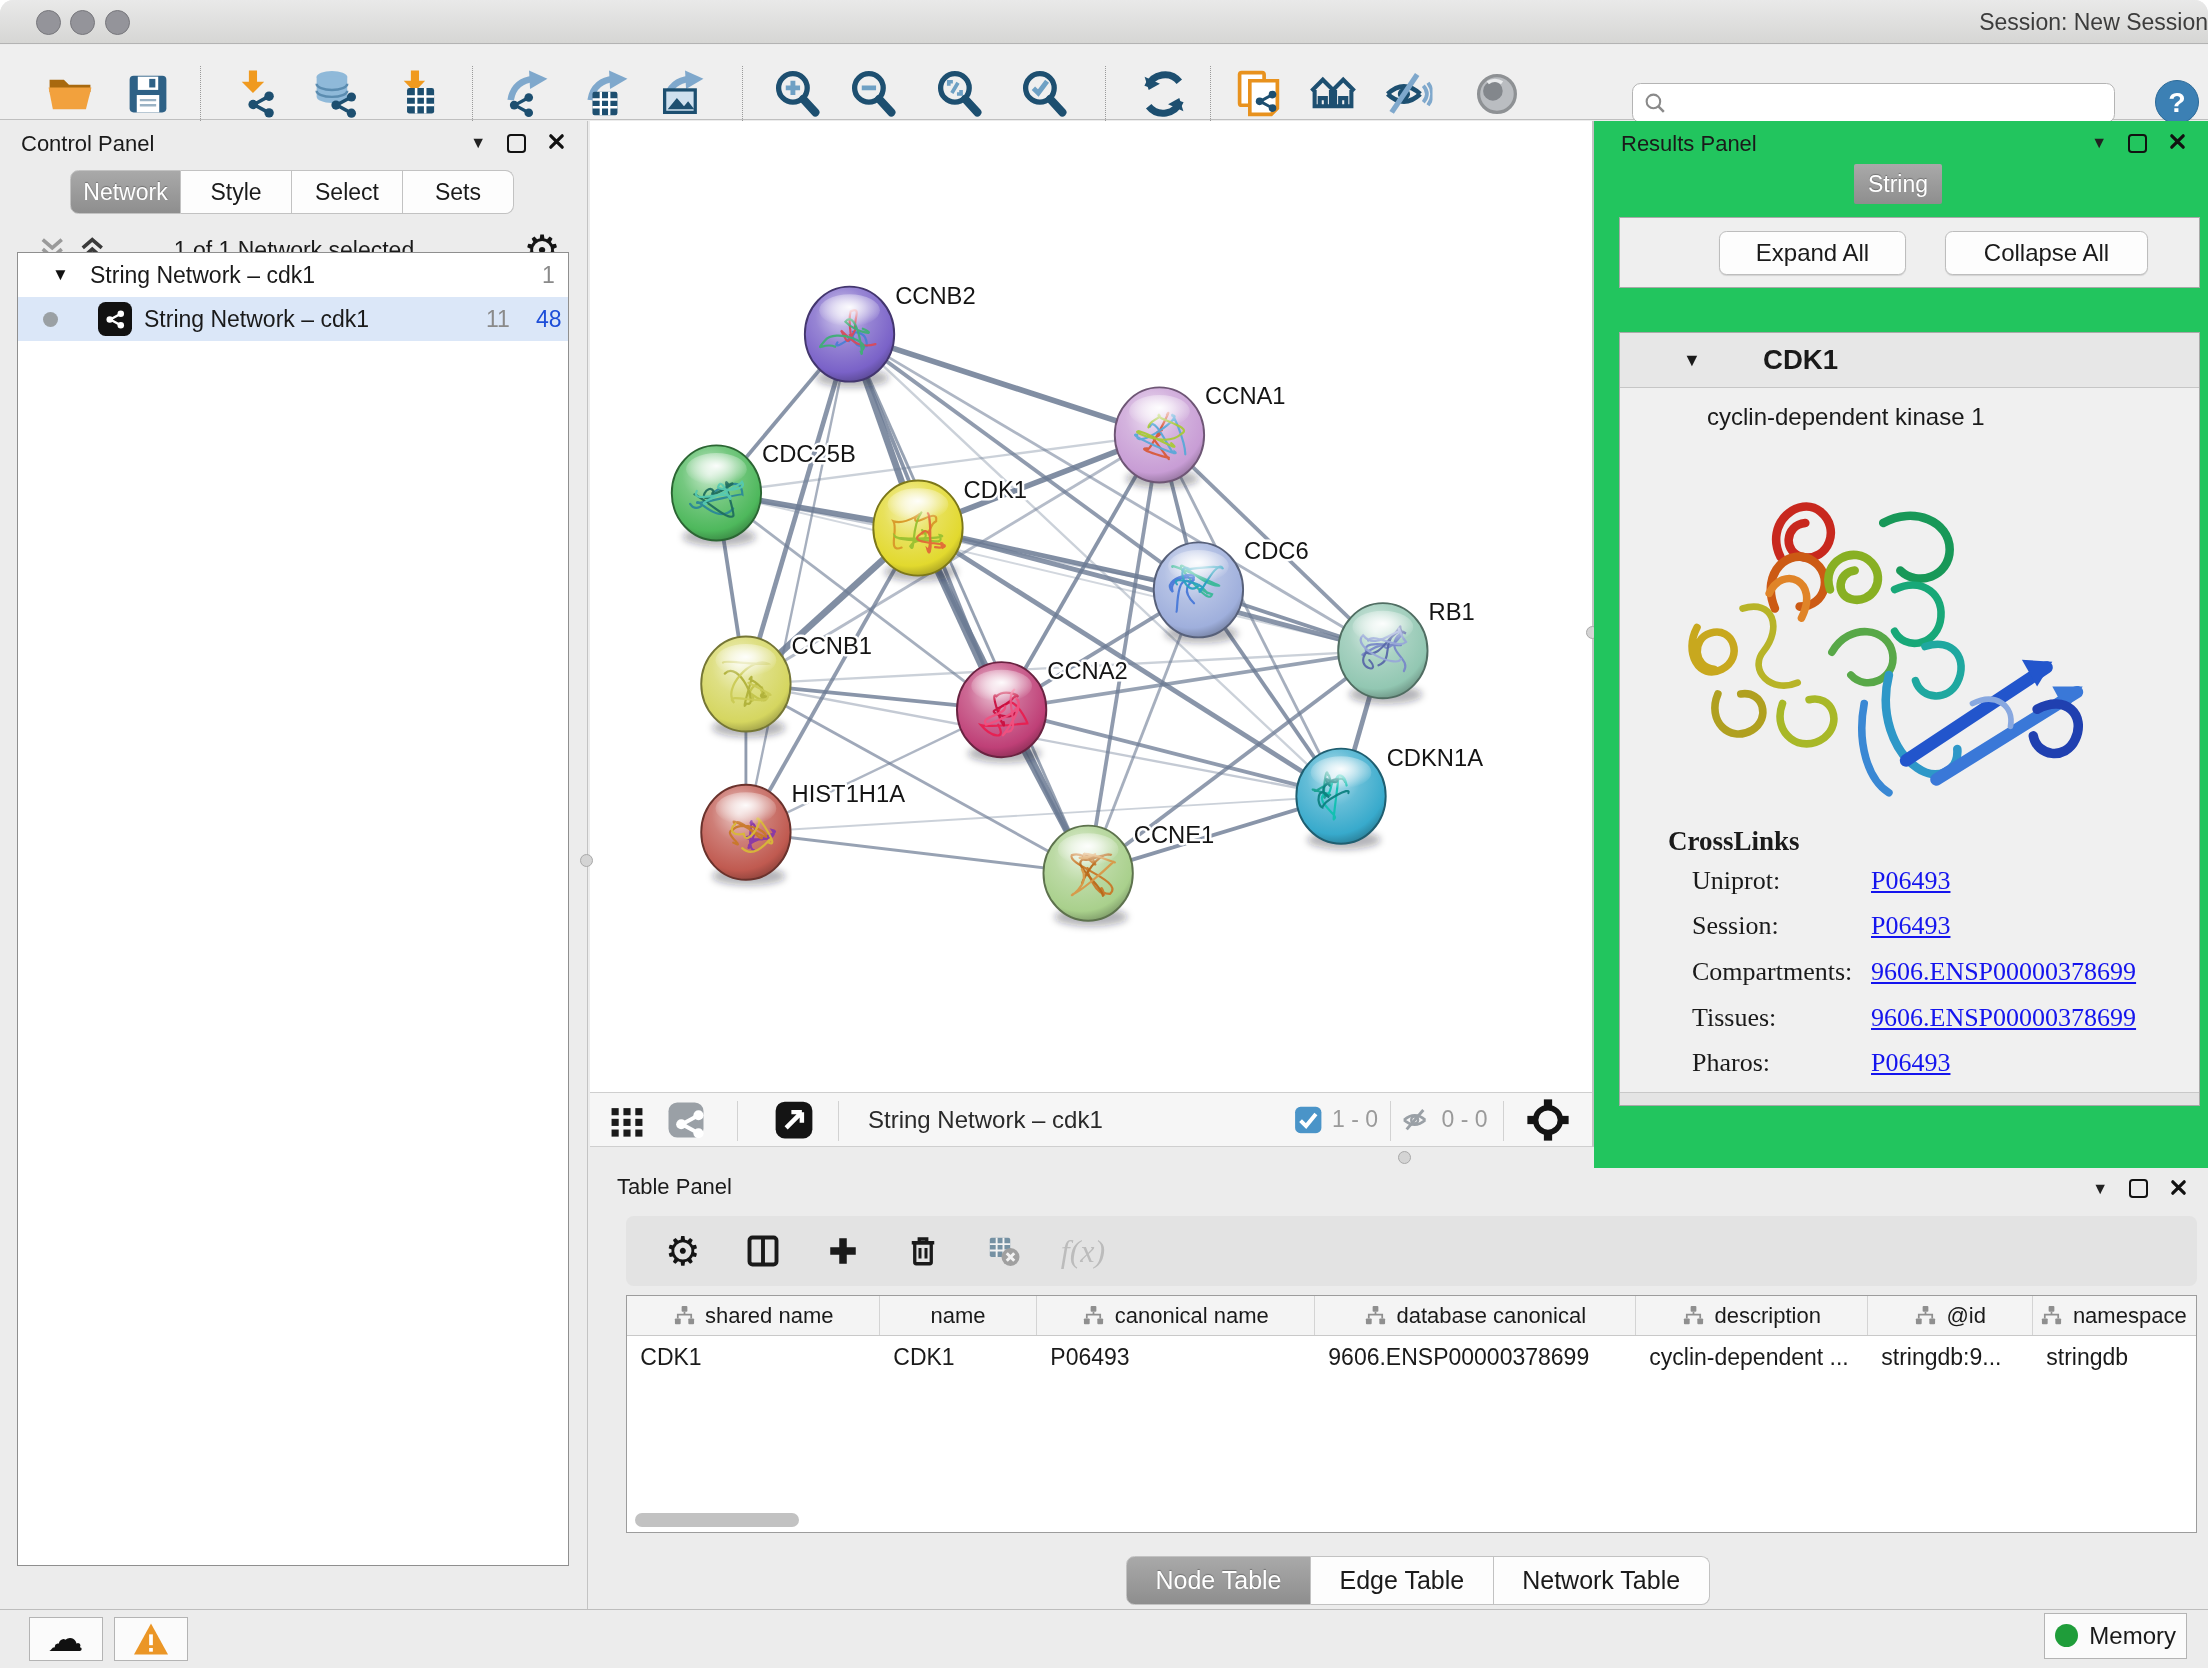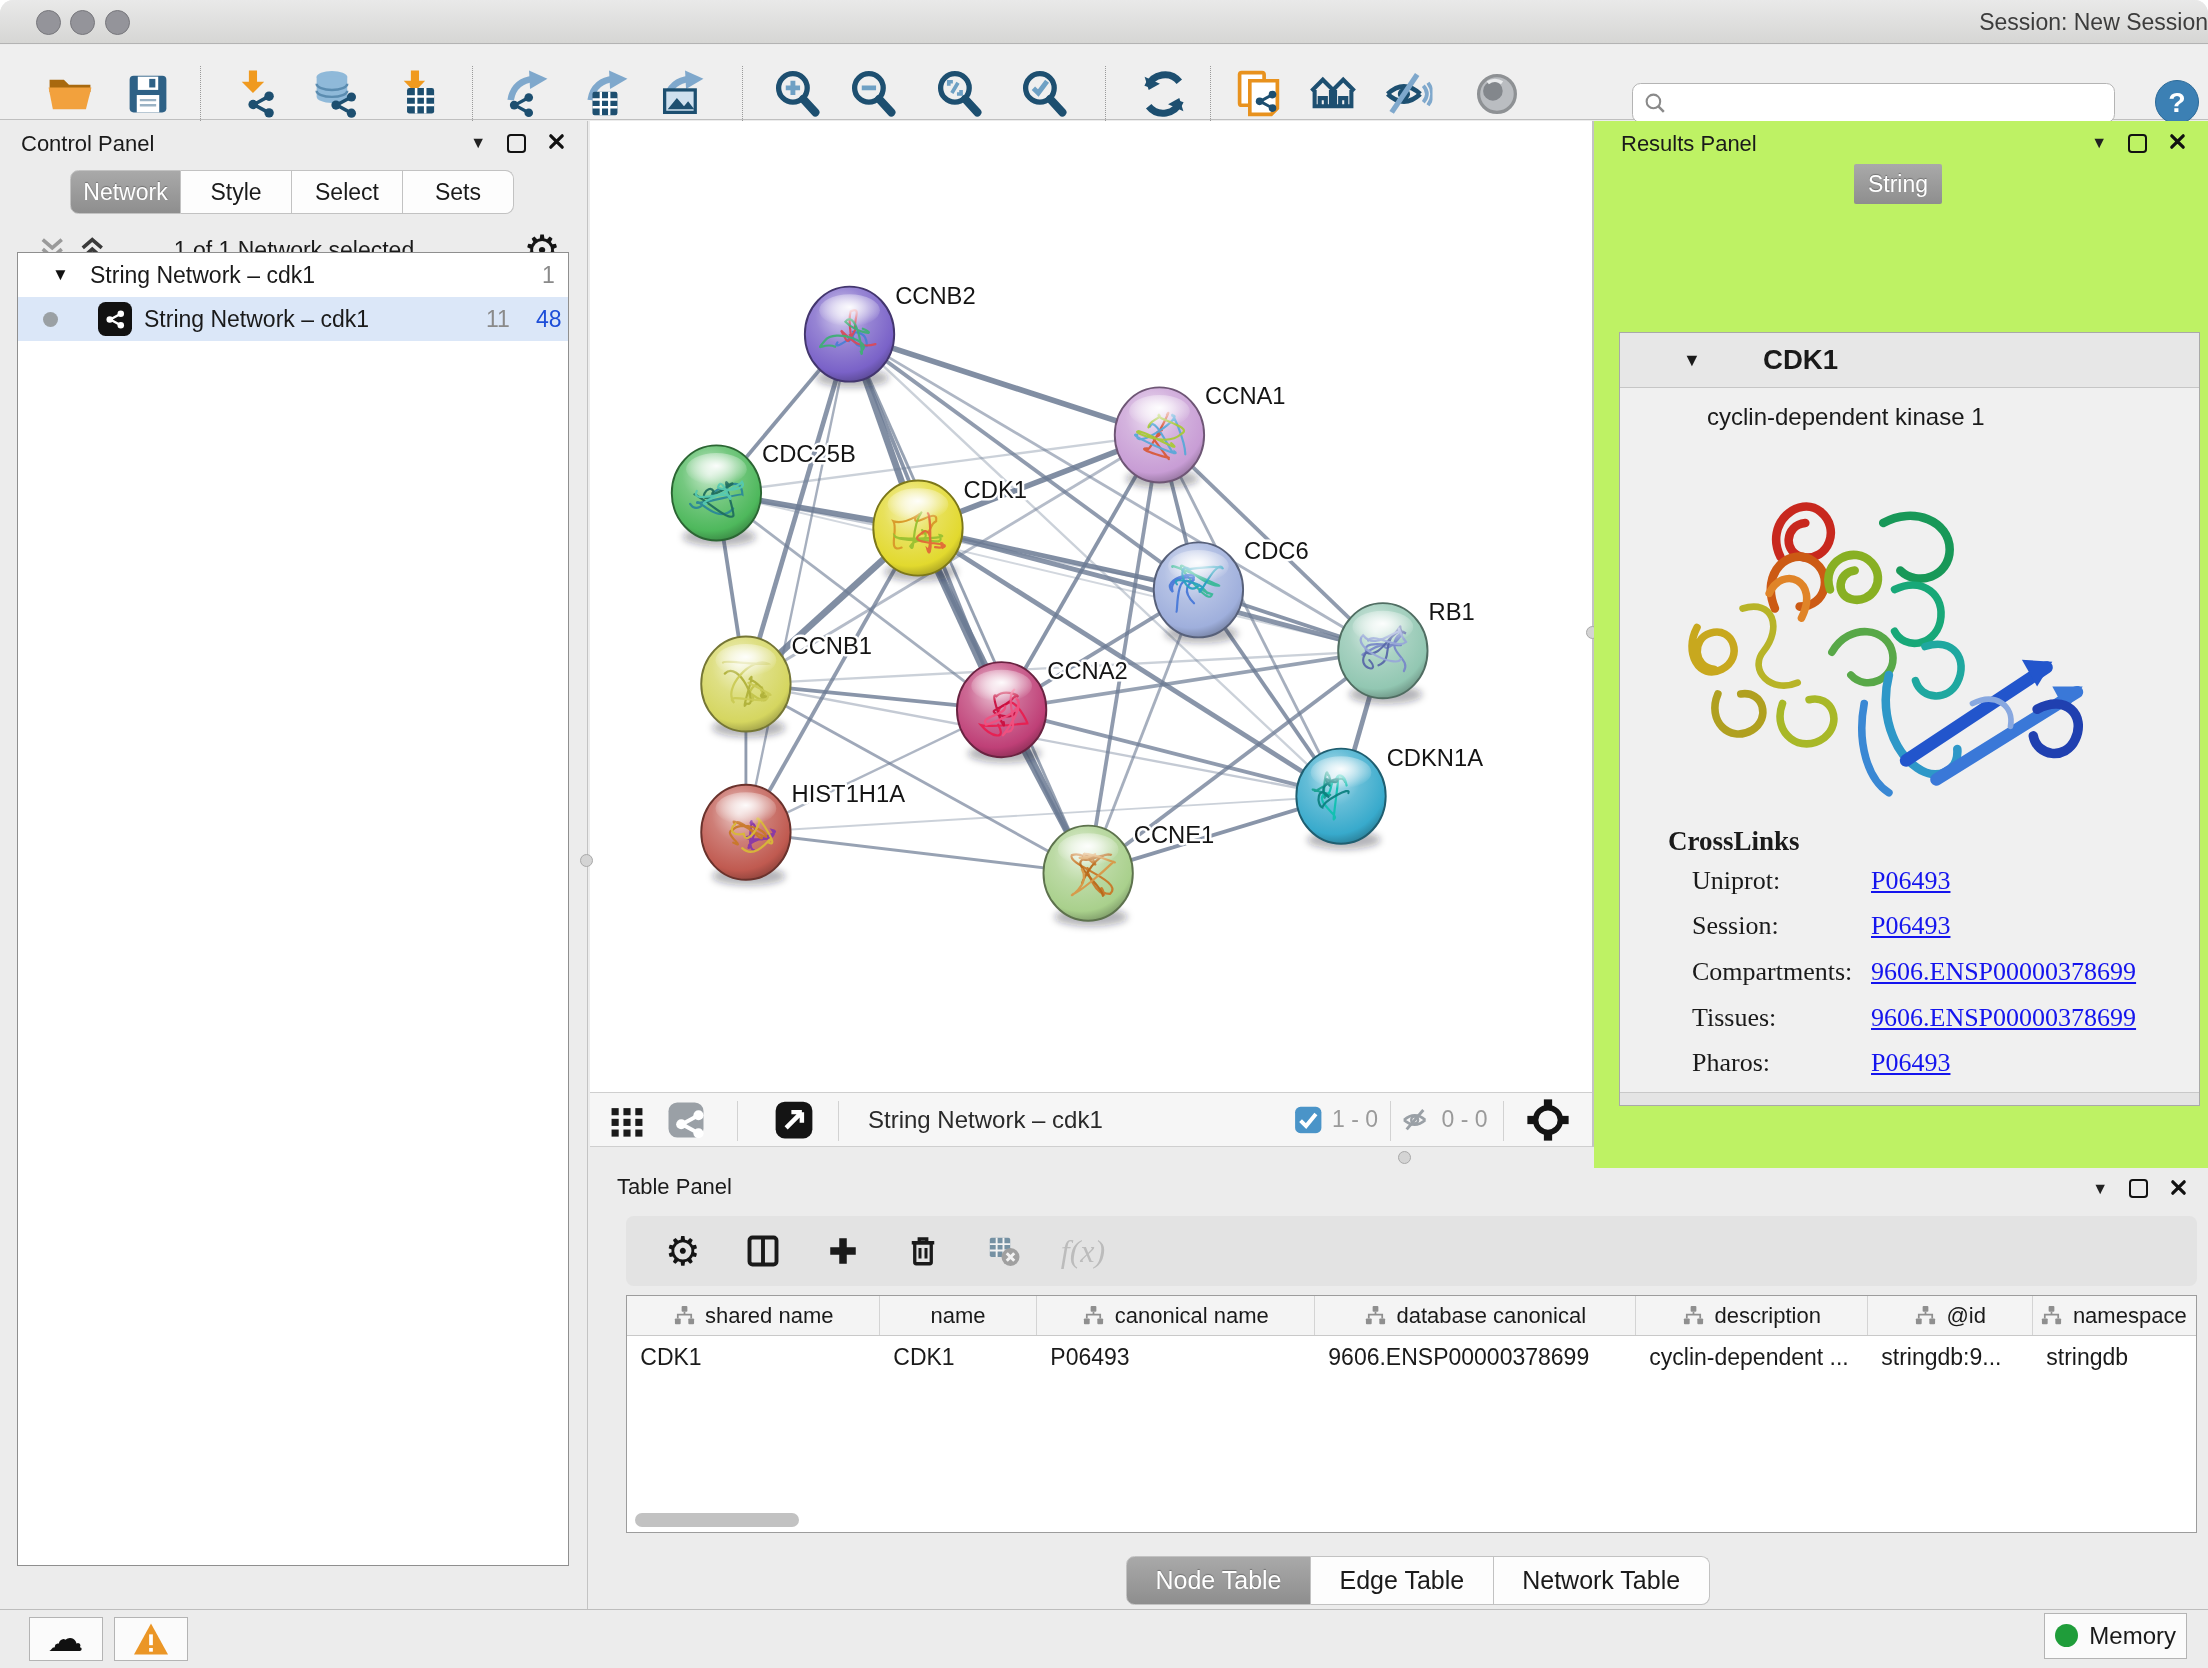--- a/index.html
+++ b/index.html
@@ -85,21 +85,21 @@
   .netbar { position:absolute; left:590px; top:1092px; width:1002px; height:55px;
     background:#f6f6f6; border-top:1px solid #cfcfcf; border-bottom:1px solid #cfcfcf; }
   .nb-item { position:absolute; top:50%; transform:translateY(-50%); display:flex; align-items:center; }
   .nb-sep { position:absolute; top:7.6px; height:40px; border-left:1px solid #d2d2d2; }
   .nb-label { font-size:24px; color:#2a2a2a; }
   .nb-count { font-size:23px; color:#9a9a9a; margin-left:9.5px; }
 
   .hsplit { position:absolute; left:590px; top:1147px; width:1619px; height:21px; background:#ececec; }
 
   
-  .rpanel { position:absolute; left:1594px; top:121px; width:614px; height:1047px; background:#bef264; }
+  .rpanel { position:absolute; left:1594px; top:121px; width:614px; height:1047px; background:#22c55e; }
   .rp-head { position:absolute; left:27px; top:9.5px; }
   .rp-ctrl { position:absolute; right:21px; top:11.4px; }
   .rtab { position:absolute; left:260px; top:43px; width:88px; height:40px;
     background:linear-gradient(#a9a9a9,#8e8e8e); color:#fff; font-size:23px;
     border-radius:2px; display:flex; align-items:center; justify-content:center;
     text-shadow:0 -1px 1px rgba(0,0,0,.3); cursor:pointer; }
   .rbox1 { position:absolute; left:25px; top:96px; width:581px; height:71px;
     background:#efefef; border:1.9px solid #a9a9a9; }
   .rbtn { position:absolute; top:13.3px; height:44px; background:#fdfdfd; border:1px solid #bdbdbd;
     border-radius:7.6px; font-size:24px; display:flex; align-items:center; justify-content:center;
@@ -693,20 +693,24 @@
       <span class="tri-down">▼</span>
       <span class="float-ico"></span>
       <span class="close-x">
         <svg viewBox="0 0 20 20">
             <path d="M4 4 L16 16 M16 4 L4 16" stroke="#111" stroke-width="3.4" stroke-linecap="round"></path>
           </svg>
       </span>
     </div>
     <div class="rtab">String</div>
 
+    <div class="rbox1">
+      <div class="rbtn" style="left:99px; width:187px;">Expand All</div>
+      <div class="rbtn" style="left:325px; width:203px;">Collapse All</div>
+    </div>
 
     <div class="rbox2">
       <div class="rhdr">
         <span class="tri">▼</span>
         <span class="nm">CDK1</span>
       </div>
       <div class="rdesc">cyclin-dependent kinase 1</div>
 
       <svg class="ribbon" width="457" height="342" viewBox="0 0 480 360">
         <g fill="none" stroke-linecap="round">

